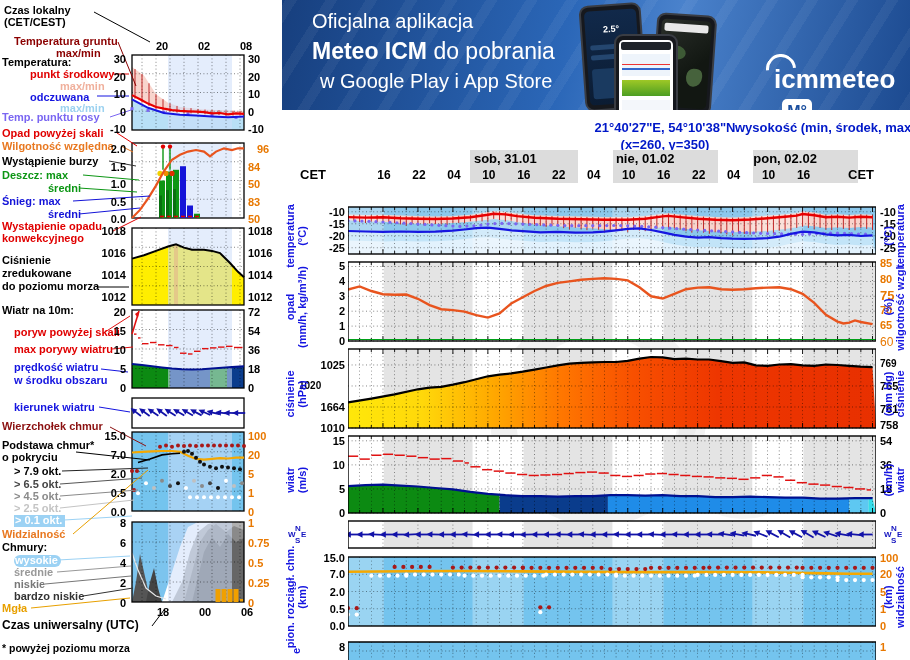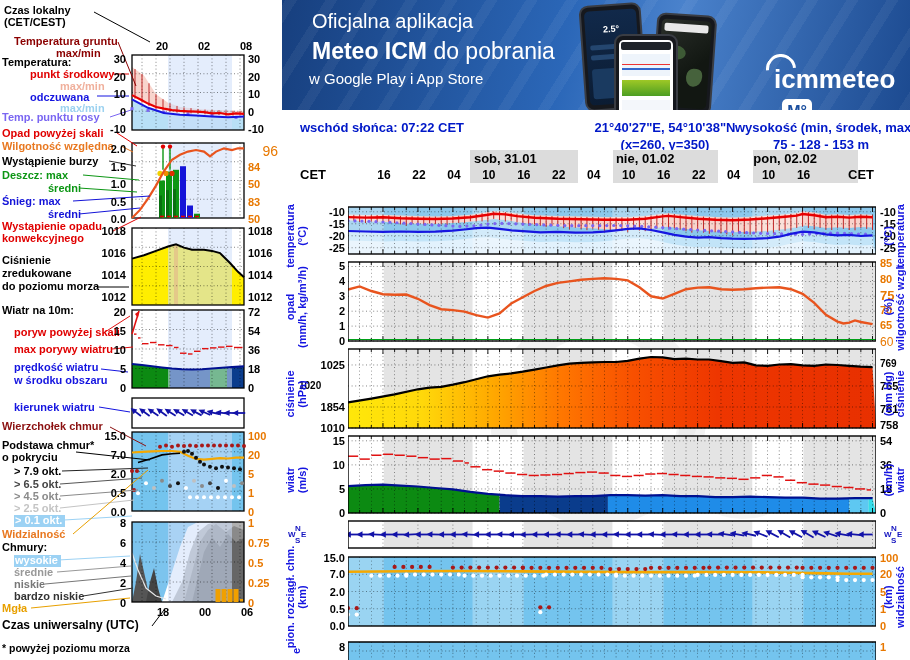--- a/index.html
+++ b/index.html
@@ -382,35 +382,35 @@
   <div class="lg" style="left:2px;top:421px;color:#8b1010">Wierzchołek chmur</div>
   <div class="lg" style="left:2px;top:440px;color:#000">Podstawa chmur*</div>
   <div class="lg" style="left:2px;top:452px;color:#000">o pokryciu</div>
   <div class="lg" style="left:14px;top:466px;color:#000">&gt; 7.9 okt.</div>
   <div class="lg" style="left:14px;top:479px;color:#444">&gt; 6.5 okt.</div>
   <div class="lg" style="left:14px;top:491px;color:#8a8a8a">&gt; 4.5 okt.</div>
   <div class="lg" style="left:14px;top:503px;color:#c4c4c4">&gt; 2.5 okt.</div>
   <div class="lg hl" style="left:14px;top:515px;">&gt; 0.1 okt.</div>
   <div class="lg" style="left:2px;top:529px;color:#e87820">Widzialność</div>
   <div class="lg" style="left:2px;top:542px;color:#000">Chmury:</div>
-  <div class="lg hl" style="left:14px;top:555px;">wysokie</div>
+  <div class="lg hl" style="left:14px;top:555px;border-radius:6px;">wysokie</div>
   <div class="lg" style="left:14px;top:567px;color:#999">średnie</div>
   <div class="lg" style="left:14px;top:579px;color:#777">niskie</div>
   <div class="lg" style="left:14px;top:591px;color:#333">bardzo niskie</div>
   <div class="lg" style="left:2px;top:603px;color:#e8a000">Mgła</div>
   <div class="lg" style="left:2px;top:620px;color:#000;font-size:12px">Czas uniwersalny (UTC)</div>
   <div class="lg" style="left:2px;top:643px;color:#000;font-size:10.5px">* powyżej poziomu morza</div>
 </div>
 
 <div class="banner">
   <div class="bt" style="left:30px;top:38px;font-size:23px;">
     <b>Meteo ICM</b><span> do pobrania</span>
   </div>
   <div class="bt" style="left:30px;top:10px;font-size:20px;">Oficjalna aplikacja</div>
-  <div class="bt" style="left:27px;top:70px;font-size:15px;">w Google Play i App Store</div>
+  <div class="bt" style="left:38px;top:70px;font-size:20px;">w Google Play i App Store</div>
 
   <div class="phone" style="left:300px;top:4px;width:58px;height:102px;transform:rotate(-4deg);">
     <div class="screen" style="background:linear-gradient(#11294a,#0b1c33);">
       <div style="color:#fff;font-size:9px;font-weight:bold;text-align:center;margin-top:14px;">2.5°</div>
       <div style="position:absolute;left:4px;right:4px;top:34px;height:5px;background:#24466f;border-radius:2px;"></div>
       <div style="position:absolute;left:4px;right:4px;top:44px;height:5px;background:#24466f;border-radius:2px;"></div>
       <div style="position:absolute;left:4px;right:4px;top:58px;bottom:6px;background:#1a3a60;border-radius:3px;"></div>
     </div>
   </div>
   <div class="phone" style="left:372px;top:14px;width:56px;height:96px;transform:rotate(4deg);">
@@ -431,29 +431,27 @@
         linear-gradient(transparent 50%,#e8a 50%,#e8a 56%,transparent 56%),#f4f7fb;"></div>
     </div>
   </div>
 
   <div class="logo" style="left:492px;top:64px;">
     <span class="arc"></span><span>icmmeteo</span><span class="badge">M°</span>
   </div>
 </div>
 
 <div class="info" style="left:300px;top:119px;">
-  <div>wschód słońca: 07:22 CET</div>
 </div>
 <div class="info" style="left:540px;top:119px;width:250px;text-align:center;">
   <div>21°40'27"E, 54°10'38"N</div>
   <div>(x=260,  y=350)</div>
 </div>
 <div class="info" style="left:735px;top:119px;width:172px;text-align:center;">
   <div>wysokość (min, środek, max)</div>
-  <div>75 - 128 - 153 m</div>
 </div>
 
 <div id="main" class="abs" style="left:0;top:0;width:910px;height:660px;">
     <svg width="528" height="510" style="left:348px;top:150px;position:absolute;">
       <defs>
         <linearGradient id="pg" x1="0" y1="0" x2="1" y2="0">
           <stop offset="0" stop-color="#ffe80a"></stop>
           <stop offset="0.14" stop-color="#ffd80a"></stop>
           <stop offset="0.27" stop-color="#ffaa00"></stop>
           <stop offset="0.4" stop-color="#ff7800"></stop>
@@ -1725,21 +1723,21 @@
     <div style="position:absolute;left:299px;top:320.09433962264154px;width:46px;text-align:right;font-size:11px;font-weight:bold;color:#000;">1</div>
     <div style="position:absolute;left:299px;top:335px;width:46px;text-align:right;font-size:11px;font-weight:bold;color:#000;">0</div>
     <div style="position:absolute;left:880px;top:256.9367588932806px;font-size:11px;font-weight:bold;color:#e87800;">85</div>
     <div style="position:absolute;left:880px;top:272.5494071146245px;font-size:11px;font-weight:bold;color:#e87800;">80</div>
     <div style="position:absolute;left:880px;top:288.1620553359684px;font-size:13px;font-weight:bold;color:#e87800;">75</div>
     <div style="position:absolute;left:880px;top:303.77470355731225px;font-size:11px;font-weight:bold;color:#e87800;">70</div>
     <div style="position:absolute;left:880px;top:319.3873517786561px;font-size:11px;font-weight:bold;color:#e87800;">65</div>
     <div style="position:absolute;left:880px;top:335px;font-size:12px;font-weight:normal;color:#e87800;">60</div>
     <div style="position:absolute;left:299px;top:358.96808510638283px;width:46px;text-align:right;font-size:11px;font-weight:bold;color:#000;">1025</div>
     <div style="position:absolute;left:299px;top:379.9787234042552px;width:46px;text-align:left;font-size:10px;font-weight:bold;color:#000;">1020</div>
-    <div style="position:absolute;left:299px;top:400.9893617021276px;width:46px;text-align:right;font-size:11px;font-weight:bold;color:#000;">1854</div>
+    <div style="position:absolute;left:299px;top:400.9893617021276px;width:46px;text-align:right;font-size:11px;font-weight:bold;color:#000;">1664</div>
     <div style="position:absolute;left:299px;top:422px;width:46px;text-align:right;font-size:11px;font-weight:bold;color:#000;">1010</div>
     <div style="position:absolute;left:880px;top:358.12765957446777px;font-size:10px;font-weight:bold;color:#000;">769</div>
     <div style="position:absolute;left:880px;top:380.3989361702128px;font-size:11px;font-weight:bold;color:#000;">765</div>
     <div style="position:absolute;left:880px;top:402.67021276595733px;font-size:11px;font-weight:bold;color:#000;">761</div>
     <div style="position:absolute;left:880px;top:419.4787234042552px;font-size:11px;font-weight:bold;color:#000;">758</div>
     <div style="position:absolute;left:299px;top:434.8125px;width:46px;text-align:right;font-size:11px;font-weight:bold;color:#000;">15</div>
     <div style="position:absolute;left:880px;top:434.8125px;font-size:11px;font-weight:bold;color:#000;">54</div>
     <div style="position:absolute;left:299px;top:458.875px;width:46px;text-align:right;font-size:11px;font-weight:bold;color:#000;">10</div>
     <div style="position:absolute;left:880px;top:458.875px;font-size:11px;font-weight:bold;color:#000;">36</div>
     <div style="position:absolute;left:299px;top:482.9375px;width:46px;text-align:right;font-size:11px;font-weight:bold;color:#000;">5</div>
@@ -1846,21 +1844,21 @@
 <div style="position:absolute;left:248px;top:53px;width:30px;font-size:11px;font-weight:bold;color:#000;text-align:left;white-space:nowrap;">30</div>
 <div style="position:absolute;left:248px;top:71px;width:30px;font-size:11px;font-weight:bold;color:#000;text-align:left;white-space:nowrap;">20</div>
 <div style="position:absolute;left:248px;top:88px;width:30px;font-size:11px;font-weight:bold;color:#000;text-align:left;white-space:nowrap;">10</div>
 <div style="position:absolute;left:248px;top:106px;width:30px;font-size:11px;font-weight:bold;color:#000;text-align:left;white-space:nowrap;">0</div>
 <div style="position:absolute;left:248px;top:123px;width:30px;font-size:11px;font-weight:bold;color:#000;text-align:left;white-space:nowrap;">-10</div>
 <div style="position:absolute;left:96px;top:143px;width:30px;font-size:11px;font-weight:bold;color:#000;text-align:right;white-space:nowrap;">2.0</div>
 <div style="position:absolute;left:96px;top:161px;width:30px;font-size:11px;font-weight:bold;color:#000;text-align:right;white-space:nowrap;">1.5</div>
 <div style="position:absolute;left:96px;top:178px;width:30px;font-size:11px;font-weight:bold;color:#000;text-align:right;white-space:nowrap;">1.0</div>
 <div style="position:absolute;left:96px;top:196px;width:30px;font-size:11px;font-weight:bold;color:#000;text-align:right;white-space:nowrap;">0.5</div>
 <div style="position:absolute;left:96px;top:213px;width:30px;font-size:11px;font-weight:bold;color:#000;text-align:right;white-space:nowrap;">0.0</div>
-<div style="position:absolute;left:248px;top:143px;width:30px;font-size:14px;font-weight:normal;color:#e87800;text-align:right;white-space:nowrap;">96</div>
+<div style="position:absolute;left:248px;top:143px;width:30px;font-size:11px;font-weight:bold;color:#e87800;text-align:center;white-space:nowrap;">96</div>
 <div style="position:absolute;left:248px;top:161px;width:30px;font-size:11px;font-weight:bold;color:#e87800;text-align:left;white-space:nowrap;">84</div>
 <div style="position:absolute;left:248px;top:178px;width:30px;font-size:11px;font-weight:bold;color:#e87800;text-align:left;white-space:nowrap;">50</div>
 <div style="position:absolute;left:248px;top:196px;width:30px;font-size:11px;font-weight:bold;color:#e87800;text-align:left;white-space:nowrap;">83</div>
 <div style="position:absolute;left:248px;top:213px;width:30px;font-size:11px;font-weight:bold;color:#e87800;text-align:left;white-space:nowrap;">50</div>
 <div style="position:absolute;left:96px;top:225px;width:30px;font-size:11px;font-weight:bold;color:#000;text-align:right;white-space:nowrap;">1018</div>
 <div style="position:absolute;left:96px;top:247px;width:30px;font-size:11px;font-weight:bold;color:#000;text-align:right;white-space:nowrap;">1016</div>
 <div style="position:absolute;left:96px;top:269px;width:30px;font-size:11px;font-weight:bold;color:#000;text-align:right;white-space:nowrap;">1014</div>
 <div style="position:absolute;left:96px;top:291px;width:30px;font-size:11px;font-weight:bold;color:#000;text-align:right;white-space:nowrap;">1012</div>
 <div style="position:absolute;left:248px;top:225px;width:30px;font-size:11px;font-weight:bold;color:#000;text-align:left;white-space:nowrap;">1018</div>
 <div style="position:absolute;left:248px;top:247px;width:30px;font-size:11px;font-weight:bold;color:#000;text-align:left;white-space:nowrap;">1016</div>

